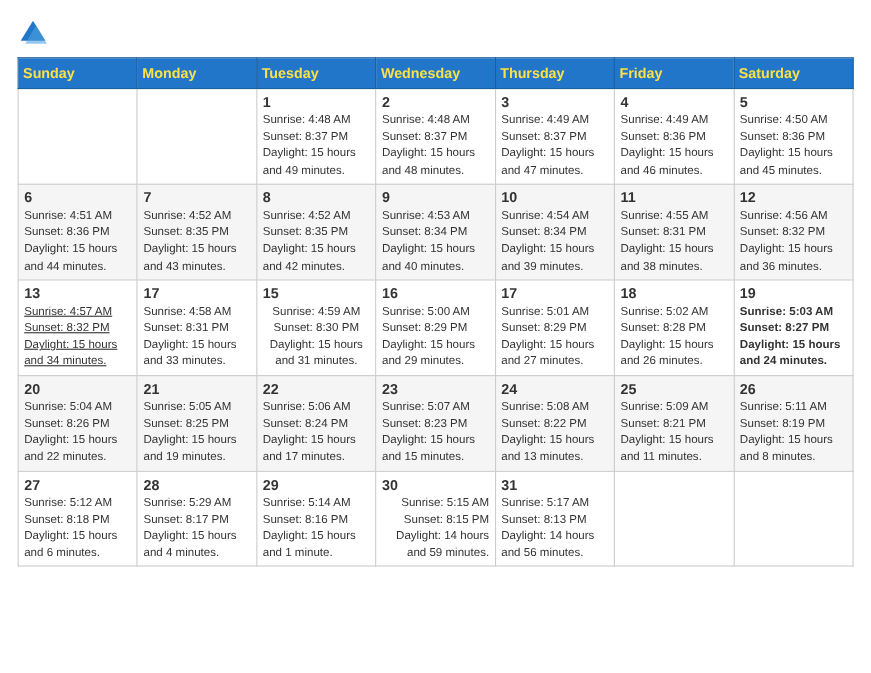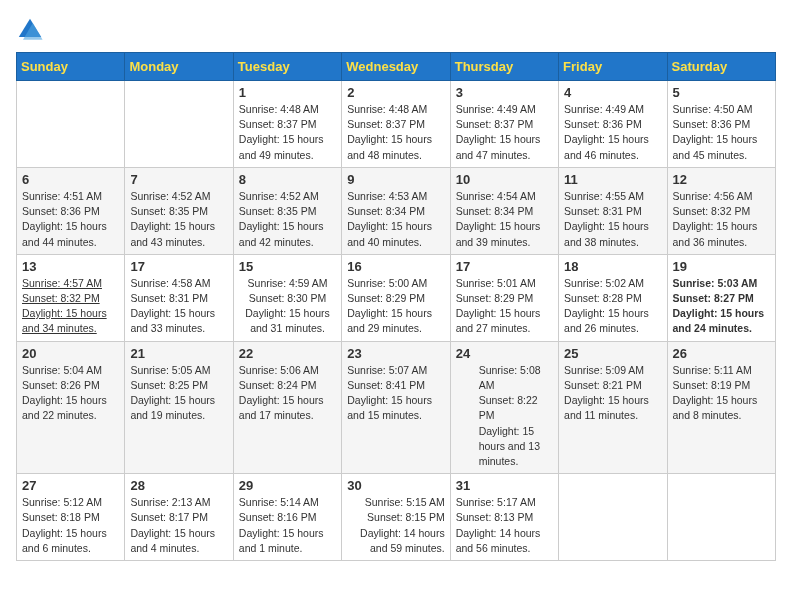--- a/index.html
+++ b/index.html
@@ -265,26 +265,26 @@
         </td>
         <td>
           <span class="day-number">22</span>
           <div class="day-info" style="white-space: pre-line;">Sunrise: 5:06 AM
 Sunset: 8:24 PM
 Daylight: 15 hours and 17 minutes.</div>
         </td>
         <td>
           <span class="day-number">23</span>
           <div class="day-info" style="white-space: pre-line;">Sunrise: 5:07 AM
-Sunset: 8:41 PM
+Sunset: 8:23 PM
 Daylight: 15 hours and 15 minutes.</div>
         </td>
         <td>
           <span class="day-number">24</span>
-          <div class="day-info" style="white-space: pre-line; margin-left: 23px;">Sunrise: 5:08 AM
+          <div class="day-info" style="white-space: pre-line;">Sunrise: 5:08 AM
 Sunset: 8:22 PM
 Daylight: 15 hours and 13 minutes.</div>
         </td>
         <td>
           <span class="day-number">25</span>
           <div class="day-info" style="white-space: pre-line;">Sunrise: 5:09 AM
 Sunset: 8:21 PM
 Daylight: 15 hours and 11 minutes.</div>
         </td>
         <td>
@@ -296,21 +296,21 @@
       </tr>
       <tr>
         <td>
           <span class="day-number">27</span>
           <div class="day-info" style="white-space: pre-line;">Sunrise: 5:12 AM
 Sunset: 8:18 PM
 Daylight: 15 hours and 6 minutes.</div>
         </td>
         <td>
           <span class="day-number">28</span>
-          <div class="day-info" style="white-space: pre-line;">Sunrise: 2:13 AM
+          <div class="day-info" style="white-space: pre-line;">Sunrise: 5:29 AM
 Sunset: 8:17 PM
 Daylight: 15 hours and 4 minutes.</div>
         </td>
         <td>
           <span class="day-number">29</span>
           <div class="day-info" style="white-space: pre-line;">Sunrise: 5:14 AM
 Sunset: 8:16 PM
 Daylight: 15 hours and 1 minute.</div>
         </td>
         <td>

